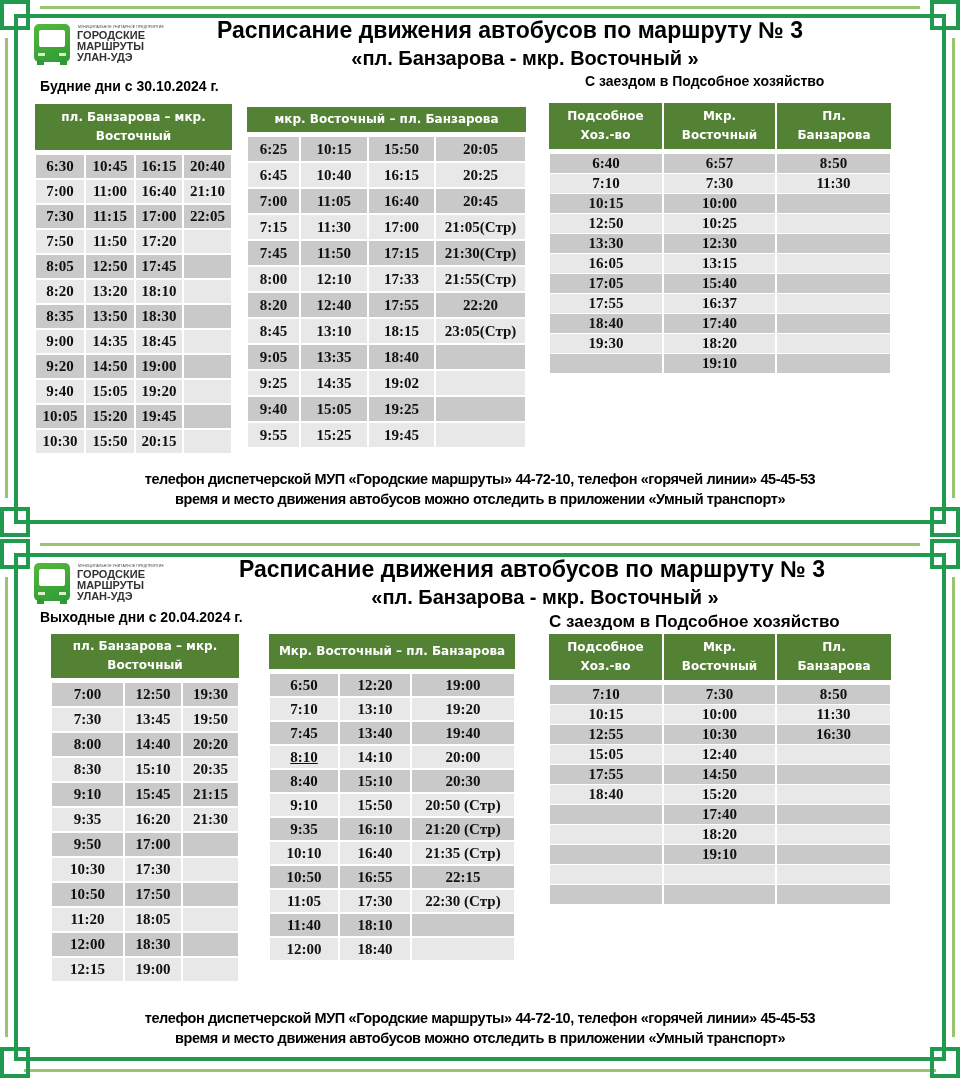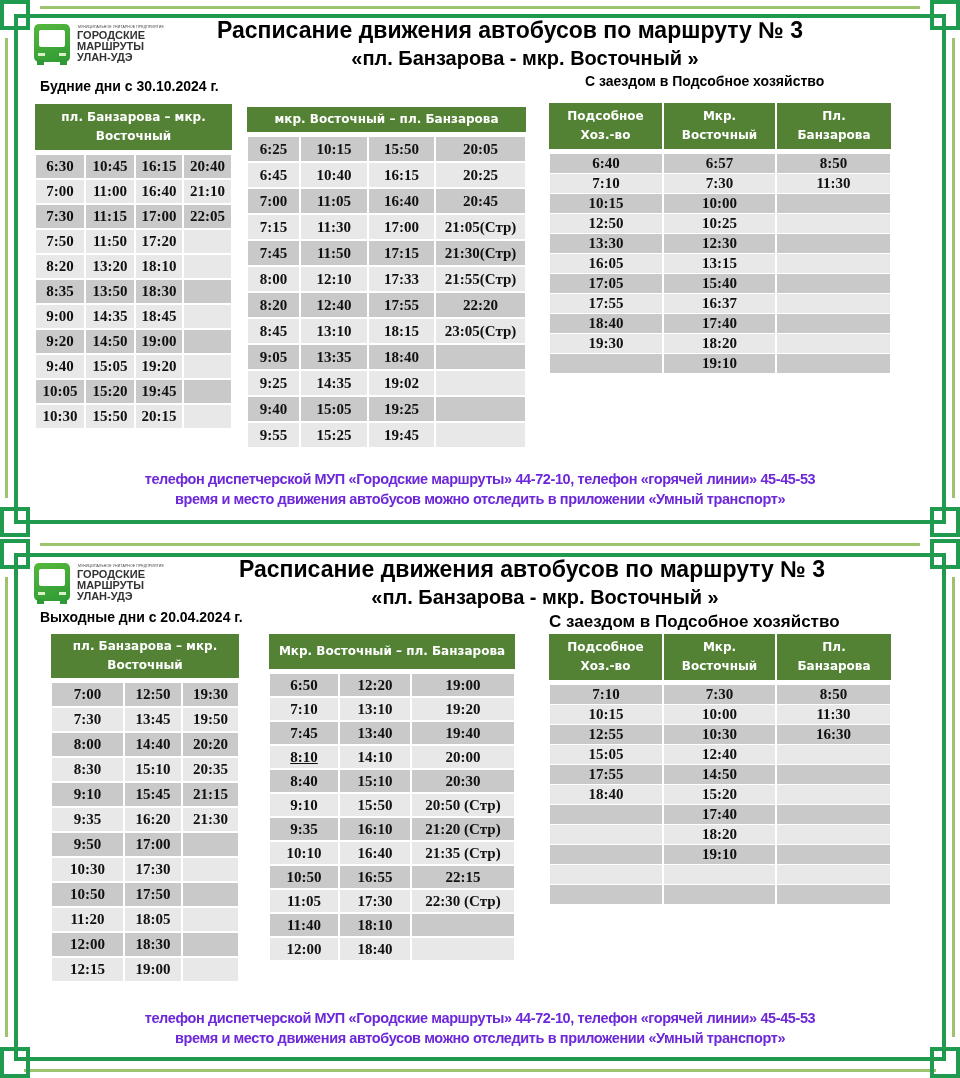--- a/index.html
+++ b/index.html
@@ -35,21 +35,21 @@
 
   table.sched { position: absolute; border-collapse: collapse; table-layout: fixed; }
   table.sched th { background: #548235; color: #fff; font-family: "DejaVu Sans", sans-serif; font-size: 12px; font-weight: bold; text-align: center; line-height: 19px; border-right: 2px solid #fff; }
   table.sched th:last-child { border-right: none; }
   table.sched tr.gap td { height: 4px; background: #fff; padding: 0; }
   table.sched td { font-family: "Liberation Serif", serif; font-weight: bold; font-size: 15px; text-align: center; border: 2px solid #fff; border-top: 0; border-bottom: 2px solid #fff; color: #111; white-space: nowrap; }
   table.sched tr.dark td { background: #c9c9c9; }
   table.sched tr.light td { background: #e8e8e8; }
   table.narrow td { border-bottom: 1px solid #fff; }
 
-  .footer { position: absolute; width: 960px; text-align: center; font-weight: bold; font-size: 14.5px; line-height: 20px; letter-spacing: -0.4px; color: #6d28d9; white-space: nowrap; }
+  .footer { position: absolute; width: 960px; text-align: center; font-weight: bold; font-size: 14.5px; line-height: 20px; letter-spacing: -0.4px; color: #000000; white-space: nowrap; }
 </style>
 </head>
 <body>
 
 <div class="panel top">
 
   <div class="line lt" style="left:40px; top:6px; width:880px; height:3px;"></div>
   <div class="line dk" style="left:14px; top:14px; width:932px; height:4px;"></div>
   <div class="line dk" style="left:14px; top:14px; width:4px; height:510px;"></div>
   <div class="line dk" style="left:942px; top:14px; width:4px; height:510px;"></div>
@@ -113,20 +113,26 @@
         <tr class="dark">
           <td style="height: 25px;">7:30</td>
           <td style="height: 25px;">11:15</td>
           <td style="height: 25px;">17:00</td>
           <td style="height: 25px;">22:05</td>
         </tr>
         <tr class="light">
           <td style="height: 25px;">7:50</td>
           <td style="height: 25px;">11:50</td>
           <td style="height: 25px;">17:20</td>
+          <td style="height: 25px;"></td>
+        </tr>
+        <tr class="dark">
+          <td style="height: 25px;">8:05</td>
+          <td style="height: 25px;">12:50</td>
+          <td style="height: 25px;">17:45</td>
           <td style="height: 25px;"></td>
         </tr>
         <tr class="light">
           <td style="height: 25px;">8:20</td>
           <td style="height: 25px;">13:20</td>
           <td style="height: 25px;">18:10</td>
           <td style="height: 25px;"></td>
         </tr>
         <tr class="dark">
           <td style="height: 25px;">8:35</td>

